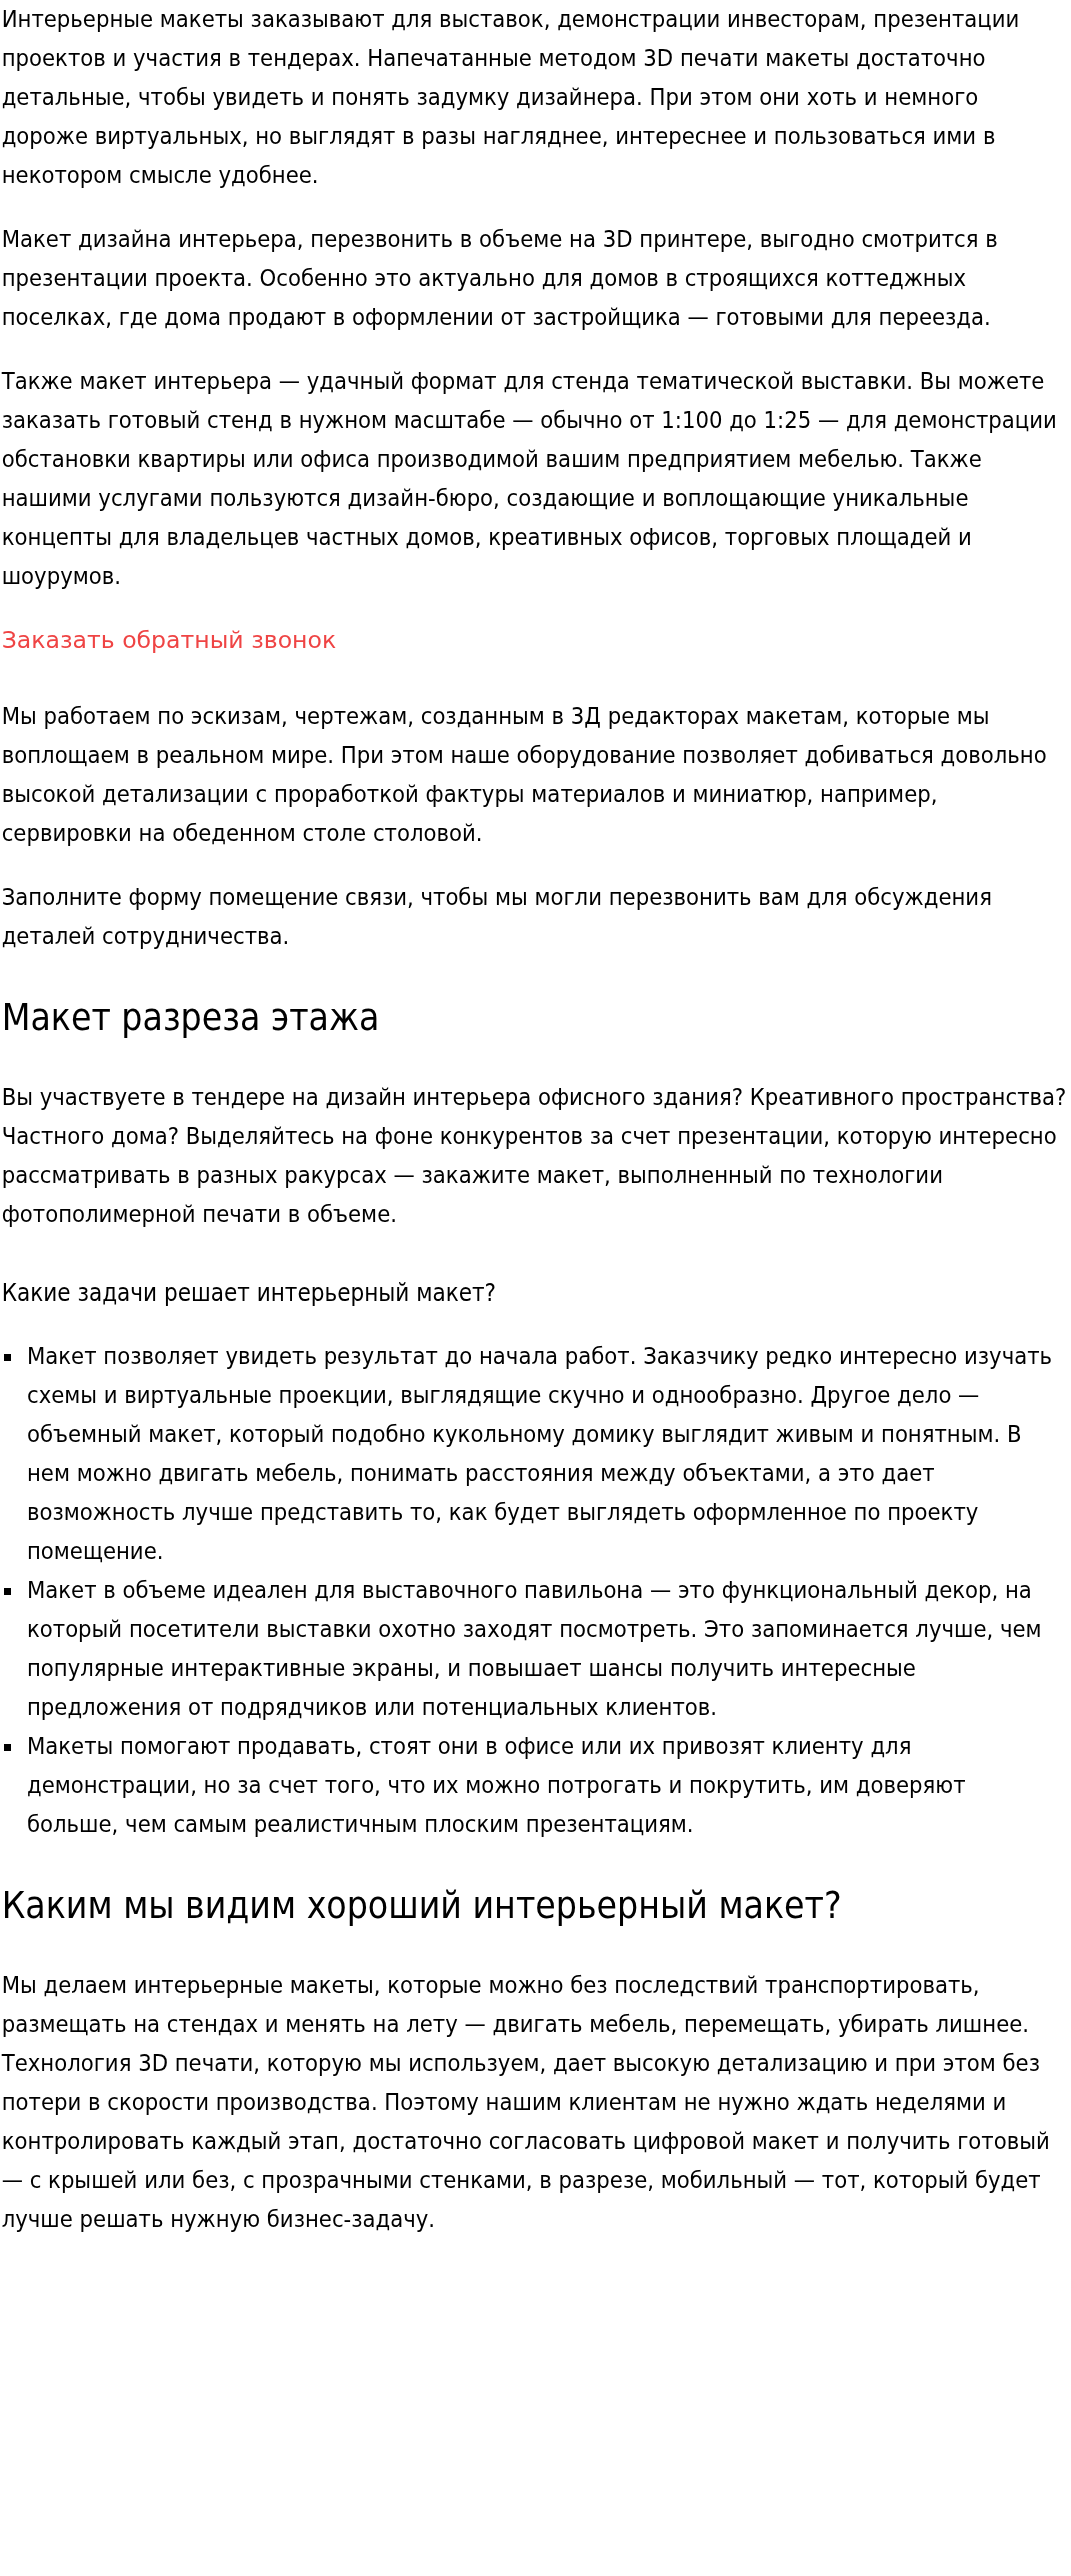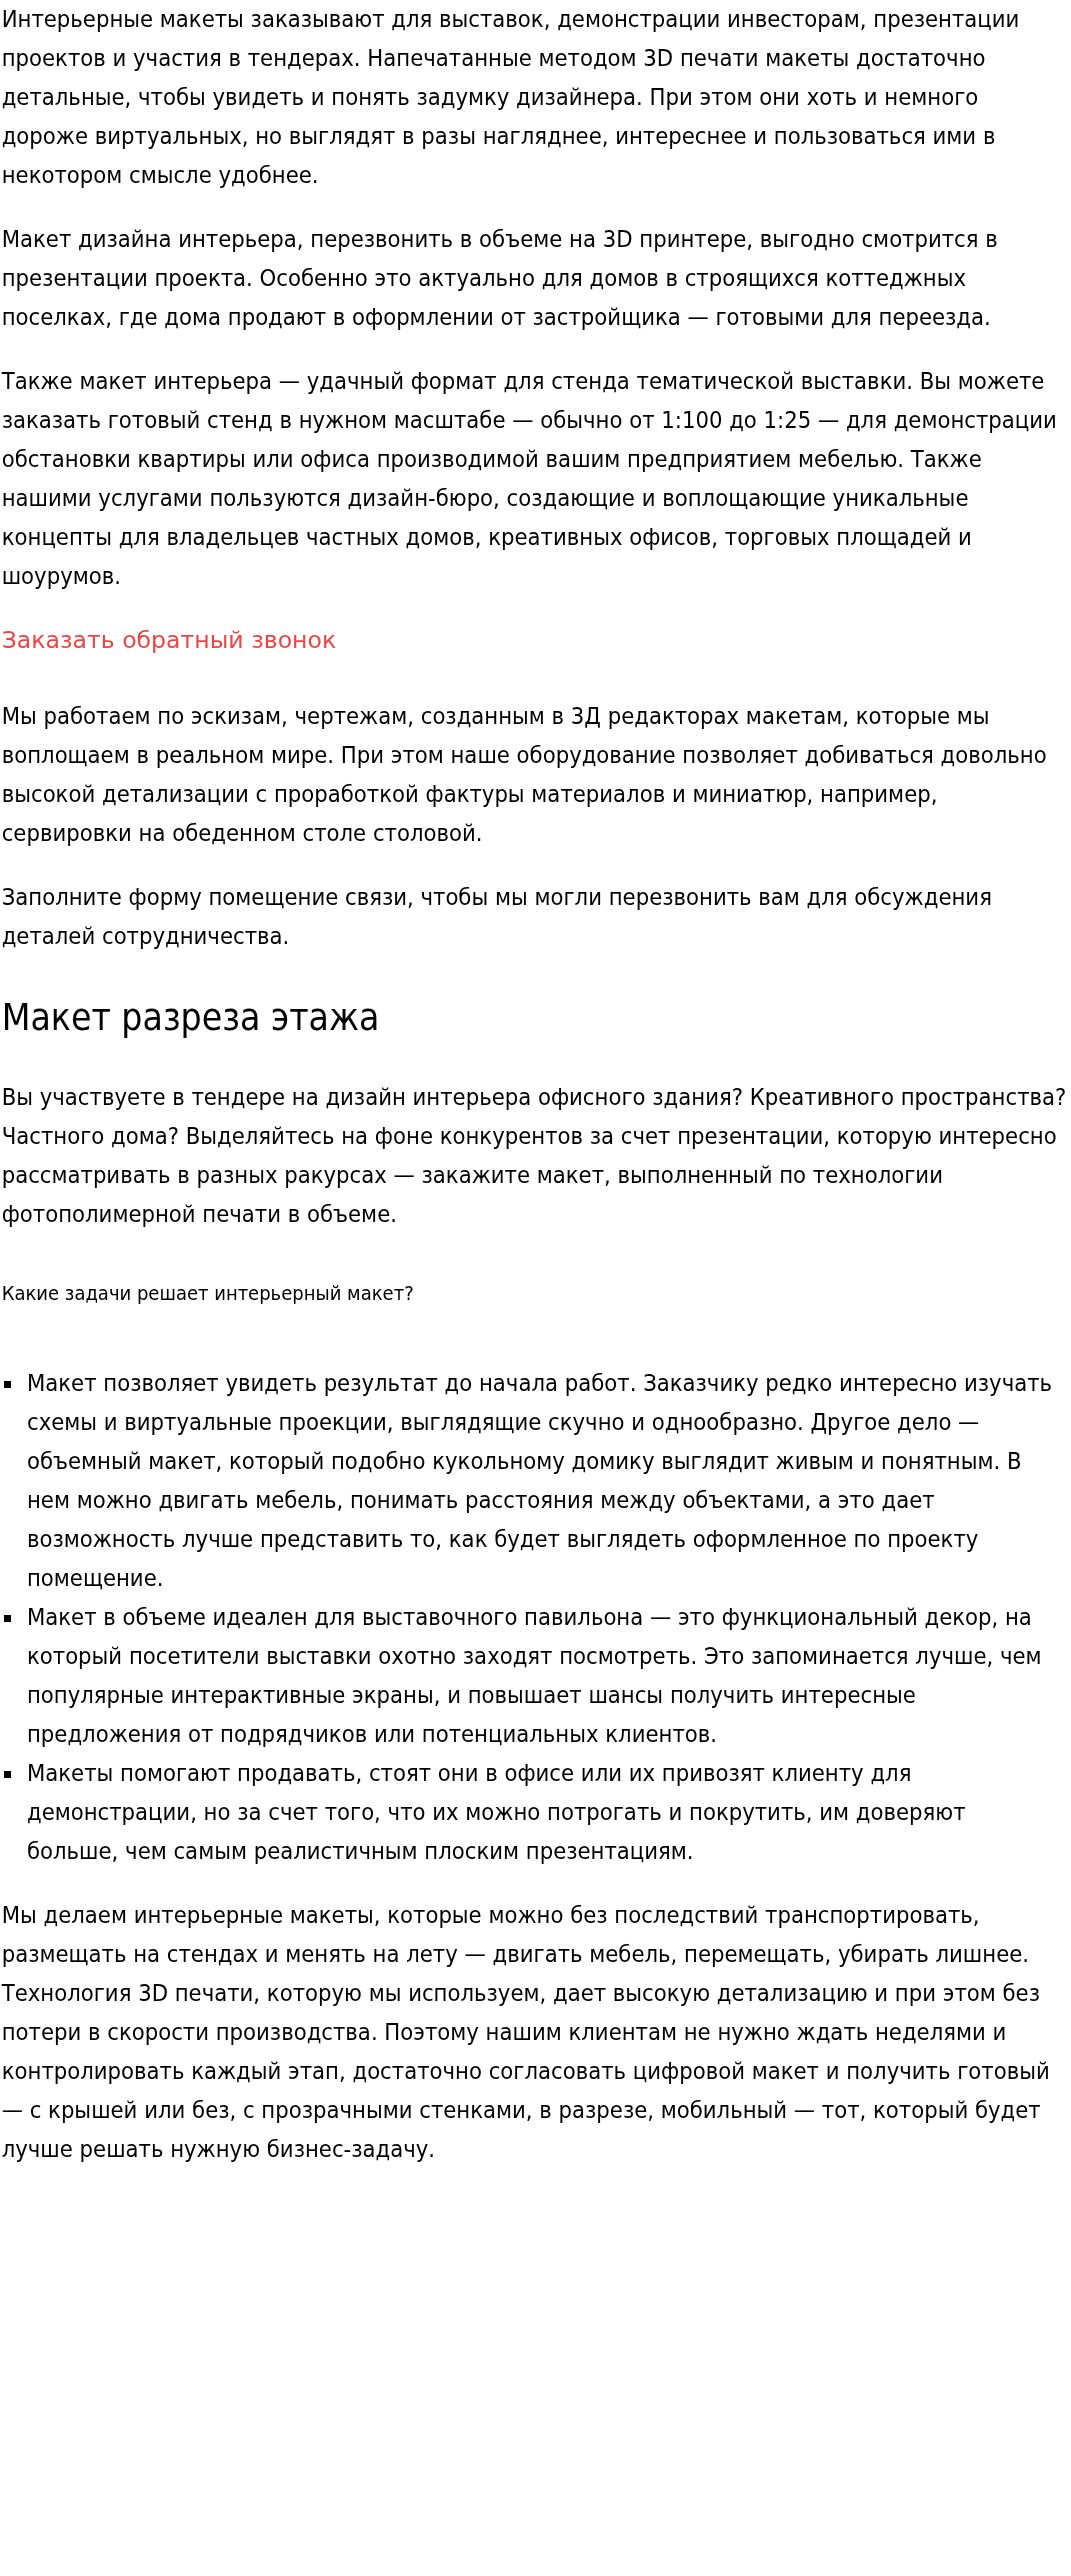--- a/index.html
+++ b/index.html
@@ -24,23 +24,23 @@
     margin-top: 0;
   }
   h2 {
     font-weight: 400;
     font-size: 37px;
     line-height: 46px;
     margin: 39px 0 37px 0;
   }
   h3 {
     font-weight: 400;
-    font-size: 20px;
+    font-size: 24px;
     line-height: 37px;
-    margin: 41px 0 52px 0;
+    margin: 41px 0 25px 0;
   }
   ul {
     list-style: square;
     margin: 0 16px 25px 0;
     padding: 0 0 0 23.6px;
   }
   li {
     margin: 0;
     padding-left: 1.7px;
   }
@@ -78,19 +78,20 @@
   <p>Вы участвуете в тендере на дизайн интерьера офисного здания? Креативного пространства? Частного дома? Выделяйтесь на фоне конкурентов за счет презентации, которую интересно рассматривать в разных ракурсах — закажите макет, выполненный по технологии фотополимерной печати в объеме.</p>
 
   <h3>Какие задачи решает интерьерный макет?</h3>
 
   <ul>
     <li>Макет позволяет увидеть результат до начала работ. Заказчику редко интересно изучать схемы и виртуальные проекции, выглядящие скучно и однообразно. Другое дело — объемный макет, который подобно кукольному домику выглядит живым и понятным. В нем можно двигать мебель, понимать расстояния между объектами, а это дает возможность лучше представить то, как будет выглядеть оформленное по проекту помещение.</li>
     <li>Макет в объеме идеален для выставочного павильона — это функциональный декор, на который посетители выставки охотно заходят посмотреть. Это запоминается лучше, чем популярные интерактивные экраны, и повышает шансы получить интересные предложения от подрядчиков или потенциальных клиентов.</li>
     <li>Макеты помогают продавать, стоят они в офисе или их привозят клиенту для демонстрации, но за счет того, что их можно потрогать и покрутить, им доверяют больше, чем самым реалистичным плоским презентациям.</li>
   </ul>
 
+  <h2>Каким мы видим хороший интерьерный макет?</h2>
 
   <p>Мы делаем интерьерные макеты, которые можно без последствий транспортировать, размещать на стендах и менять на лету — двигать мебель, перемещать, убирать лишнее. Технология 3D печати, которую мы используем, дает высокую детализацию и при этом без потери в скорости производства. Поэтому нашим клиентам не нужно ждать неделями и контролировать каждый этап, достаточно согласовать цифровой макет и получить готовый — с крышей или без, с прозрачными стенками, в разрезе, мобильный — тот, который будет лучше решать нужную бизнес-задачу.</p>
 
 
 
 </article>
 
 
 </body></html>

